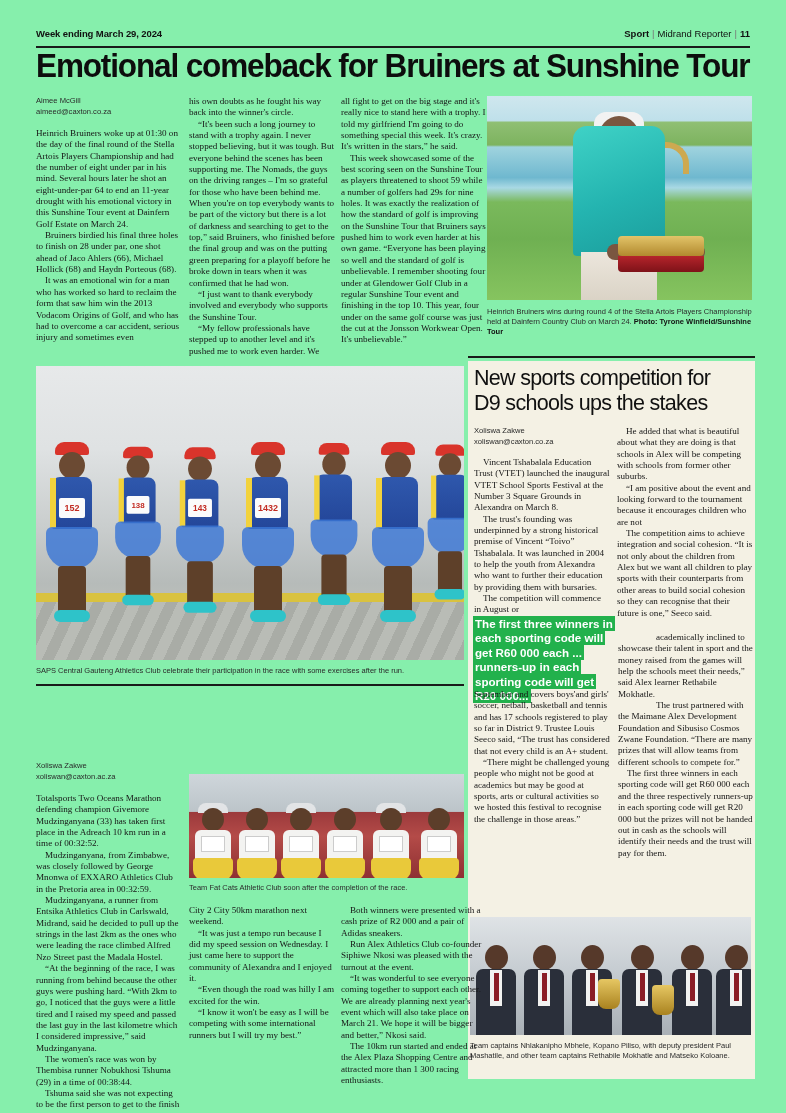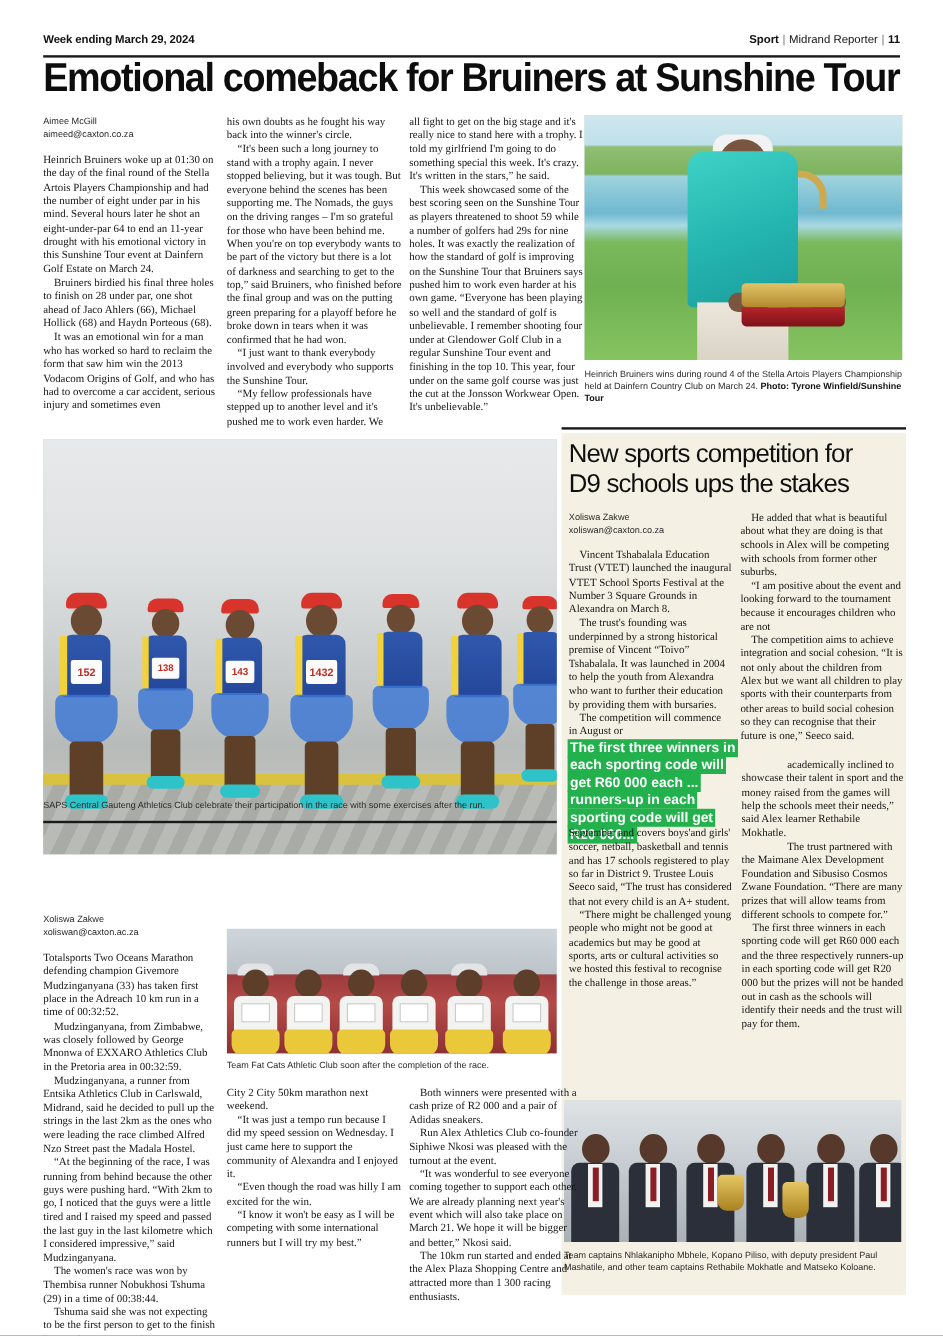--- a/index.html
+++ b/index.html
@@ -4,21 +4,21 @@
 <style>
   html, body {
     margin: 0;
     padding: 0;
     background: #8a8a8a;
   }
   .page {
     position: relative;
     width: 786px;
     height: 1113px;
-    background: #ffffff;
+    background: #86efac;
     overflow: hidden;
     font-family: "Liberation Serif", serif;
     color: #1a1a1a;
   }
 
   
   .masthead {
     position: absolute;
     left: 36px;
     top: 28px;
@@ -167,21 +167,21 @@
     position: absolute; left: 120px; top: 148px; width: 34px; height: 16px;
     background: #7a5640; border-radius: 8px;
   }
   .golf-arm-r {
     position: absolute; left: 188px; top: 148px; width: 30px; height: 16px;
     background: #7a5640; border-radius: 8px;
   }
   #caption-golf { left: 487px; top: 307px; width: 266px; }
 
   
-  #photo-runners { left: 36px; top: 366px; width: 428px; height: 346px; }
+  #photo-runners { left: 36px; top: 366px; width: 428px; height: 294px; }
   .run-bg {
     position: absolute; inset: 0;
     background: linear-gradient(180deg,#e7e9ea 0%,#dfe2e3 28%,#c9cdcd 55%,#b6bbb9 74%,#cfcbbd 100%);
   }
   .run-road {
     position: absolute; left: 0; bottom: 0; width: 100%; height: 66px;
     background: repeating-linear-gradient(115deg,#b9bcb6 0 11px,#a9aca6 11px 22px);
   }
   .run-kerb {
     position: absolute; left: 0; bottom: 58px; width: 100%; height: 9px;

